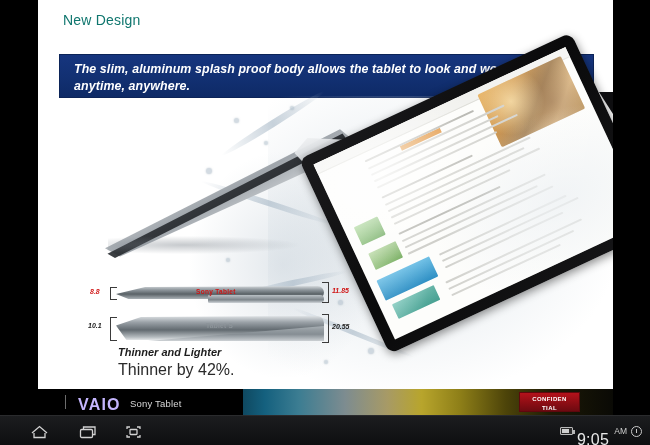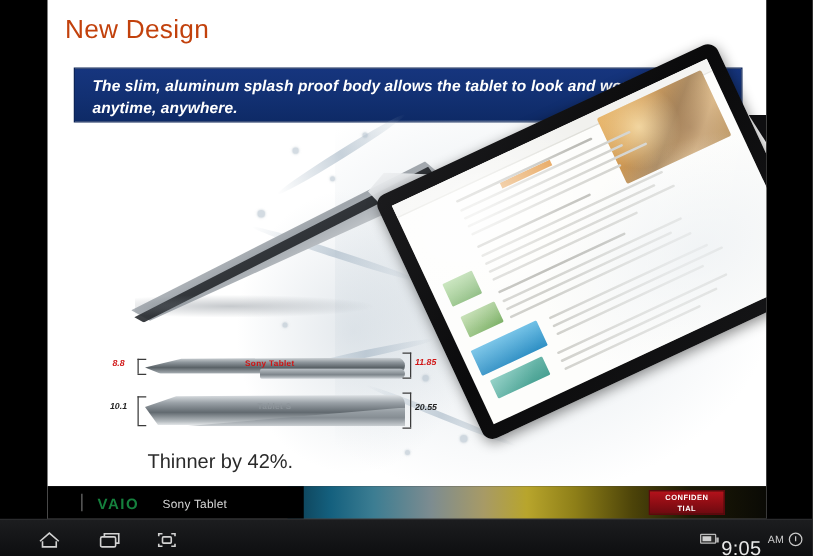--- a/index.html
+++ b/index.html
@@ -14,22 +14,22 @@
   
   #slide {
     position: absolute; left: 38px; top: 0px;
     width: 575px; height: 415px;
     background: #ffffff;
     overflow: hidden;
   }
 
   
   #slide-title {
-    position: absolute; left: 14px; top: 12px;
-    font-size: 21px; color: #c2410c; letter-spacing: .2px;
+    position: absolute; left: 25px; top: 12px;
+    font-size: 14px; color: #0f766e; letter-spacing: .2px;
   }
 
   
   #banner {
     position: absolute; left: 21px; top: 54px;
     width: 535px; height: 44px;
     background: linear-gradient(180deg,#16357e 0%,#123072 55%,#0e2a66 100%);
     border: 1px solid #0c2458;
     padding: 6px 12px 0 14px;
   }
@@ -186,21 +186,21 @@
       #0c3a4e 0%, #14607e 9%, #3c7d92 18%, #7d8c90 30%,
       #a79a66 41%, #b8a52c 50%, #8e7f18 60%, #4d4409 72%,
       #1d1a06 84%, #0a0a05 100%);
   }
   #brand-black {
     position:absolute; left:0; top:0; width:205px; height:26px; background:#000;
   }
   #brand-divider { position:absolute; left:27px; top:6px; width:1px; height:14px; background:#6d6d6d; }
   #vaio-logo {
     position:absolute; left:40px; top:7px;
-    font-size:12px; font-weight:bold; letter-spacing:1.2px; color:#15803d;
+    font-size:16px; font-weight:bold; letter-spacing:1.2px; color:#c4b5fd;
     font-family:"Liberation Sans", sans-serif;
   }
   #sony-tablet {
     position:absolute; left:92px; top:9px;
     font-size:9.5px; color:#d8d8d8; letter-spacing:.2px;
   }
   #confidential {
     position:absolute; right:33px; top:3px;
     width:61px; height:20px;
     background: linear-gradient(180deg,#b4121b 0%,#8d0d14 55%,#6d0a10 100%);
@@ -344,20 +344,21 @@
       <div class="cap" style="left:22px; top:39px; height:23px;"></div>
       <div class="tick" style="left:22px; top:39px; width:7px;"></div>
       <div class="tick" style="left:22px; top:62px; width:7px;"></div>
       <div class="dim-label dim-dark" style="left:0px; top:44px;">10.1</div>
 
       <div class="cap" style="left:240px; top:36px; height:28px;"></div>
       <div class="tick" style="left:234px; top:36px; width:7px;"></div>
       <div class="tick" style="left:234px; top:64px; width:7px;"></div>
       <div class="dim-label dim-dark" style="left:244px; top:45px;">20.55</div>
 
+      <div id="cmp-h1">Thinner and Lighter</div>
       <div id="cmp-h2">Thinner by 42%.</div>
     </div>
 
     <div id="notch"></div>
 
     <div id="brand-strip">
       <div id="gradient-strip"></div>
       <div id="brand-black">
         <div id="brand-divider"></div>
         <div id="vaio-logo">VAIO</div>

